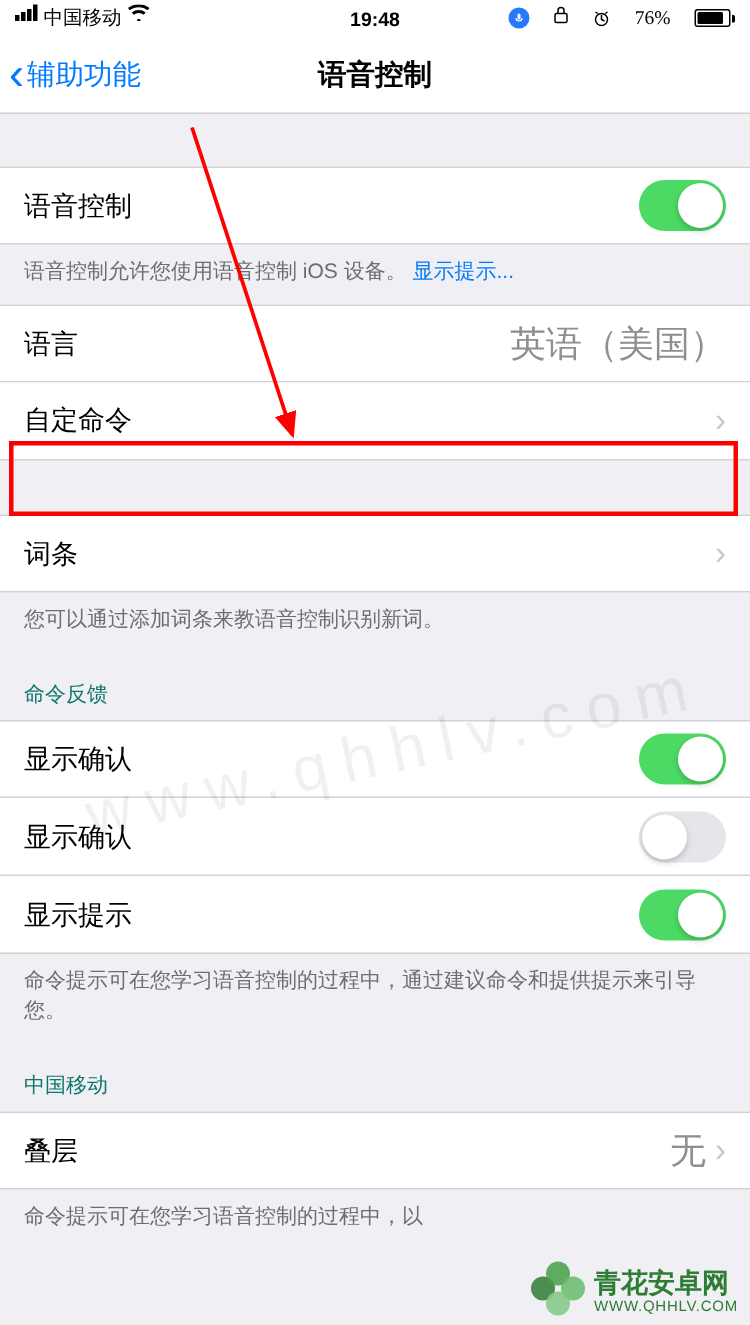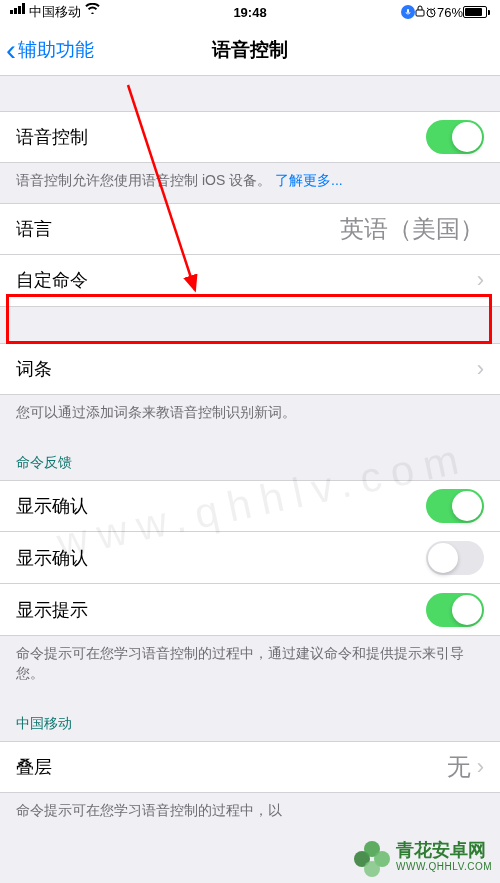--- a/index.html
+++ b/index.html
@@ -16,21 +16,21 @@
       background: #fff;
       display: flex;
       align-items: center;
       justify-content: space-between;
       padding: 0 10px;
       font-size: 13px;
       font-weight: 500;
     }
     .status-left { display: flex; align-items: flex-start; gap: 4px; }
     .status-center { position: absolute; left: 50%; transform: translateX(-50%); font-weight: 600; }
-    .status-right { display: flex; align-items: center; gap: 0; }
+    .status-right { display: flex; align-items: center; gap: 16px; font-family: Liberation Serif, serif; }
     .signal-bars { display: inline-flex; align-items: flex-end; gap: 1px; height: 11px; }
     .signal-bars span { width: 3px; background: #000; display: inline-block; }
     .signal-bars span:nth-child(1){height:4px;} .signal-bars span:nth-child(2){height:6px;}
     .signal-bars span:nth-child(3){height:8px;} .signal-bars span:nth-child(4){height:11px;}
     .wifi-icon svg, .alarm-icon svg, .mic-icon svg { display: block; }
     .battery { display: inline-flex; align-items: center; gap: 1px; }
     .battery-body { width: 24px; height: 12px; border: 1px solid #000; border-radius: 2px; position: relative; }
     .battery-fill { position: absolute; left: 1px; top: 1px; bottom: 1px; width: 76%; background: #000; border-radius: 1px; }
     .battery-tip { width: 2px; height: 5px; background: #000; border-radius: 0 1px 1px 0; }
     .nav-bar {
@@ -70,21 +70,21 @@
     .watermark {
       position: absolute; left: 0; right: 0; bottom: 0; top: 0;
       display: flex; align-items: center; justify-content: center;
       transform: rotate(-12deg) translateY(60px);
       pointer-events: none;
     }
     .watermark span {
       font-size: 42px; color: rgba(0,0,0,0.06); letter-spacing: 10px; font-weight: 400;
     }
     .brand {
-      position: absolute; right: 8px; bottom: 6px; display: flex; align-items: flex-start; gap: 6px;
+      position: absolute; right: 8px; bottom: 6px; display: flex; align-items: flex-end; gap: 6px;
     }
     .brand-logo { width: 36px; height: 36px; position: relative; }
     .brand-logo .circ { position: absolute; width: 16px; height: 16px; border-radius: 50%; opacity: .85; }
     .brand-logo .c1 { background:#2e7d32; left:0; top:10px; }
     .brand-logo .c2 { background:#43a047; left:10px; top:0; }
     .brand-logo .c3 { background:#66bb6a; left:20px; top:10px; }
     .brand-logo .c4 { background:#81c784; left:10px; top:20px; }
     .brand-text { display:flex; flex-direction:column; line-height:1.1; }
     .brand-name { font-size: 18px; font-weight: 700; color:#2e7d32; }
     .brand-url { font-size: 10px; color:#2e7d32; letter-spacing: .5px; }
@@ -149,21 +149,21 @@
 <div class="spacer-sm"></div>
 
 <div class="cell">
   <span class="cell-label">语音控制</span>
   <div class="switch on">
       <div class="switch-knob"></div>
     </div>
 </div>
 <div class="footer-text">
   <span>语音控制允许您使用语音控制 iOS 设备。</span>
-  <span class="learn-more">了解更多...</span>
+  <span class="learn-more">显示提示...</span>
 </div>
 
 <div class="cell">
   <span class="cell-label">语言</span>
   <div class="cell-right">
     <span class="cell-value">英语（美国）</span>
   </div>
 </div>
 
 <div class="cell">

